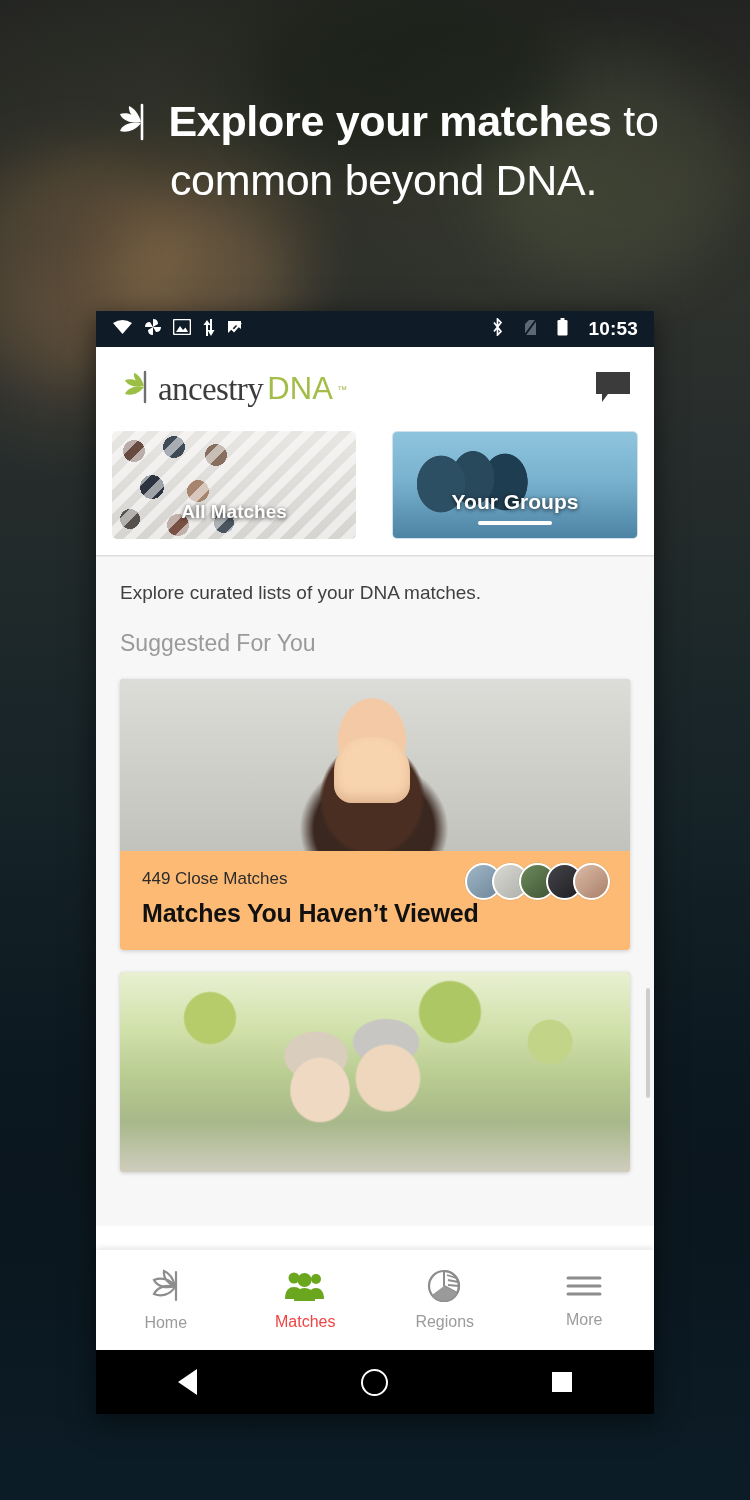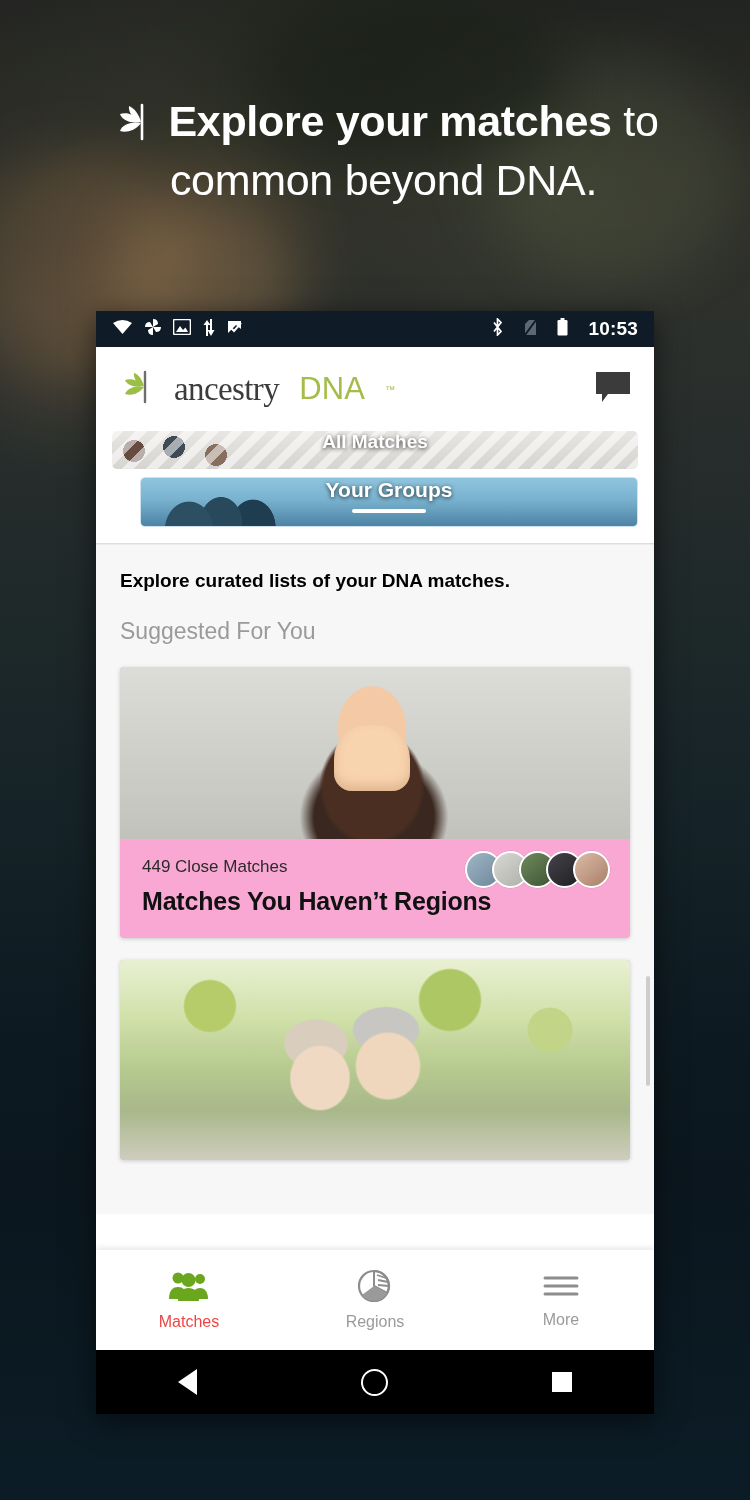--- a/index.html
+++ b/index.html
@@ -53,29 +53,29 @@
   }
   .sb-left{ display:flex; align-items:center; gap:11px; }
   .sb-right{ margin-left:auto; display:flex; align-items:center; gap:20px; }
   .sb-time{ font-size:19px; font-weight:700; letter-spacing:.2px; }
 
   
   #appheader{
     height:84px; background:#fff; display:flex; align-items:center;
     padding:0 22px; position:relative;
   }
-  #logo{ display:flex; align-items:center; gap:20px; }
+  #logo{ display:flex; align-items:center; gap:4px; }
   #logo .word1{ font-family:"Liberation Serif", serif; font-size:33px; color:#3c3c3c; letter-spacing:-.6px; }
   #logo .word2{ font-size:31px; color:#a4bd4a; font-weight:400; letter-spacing:.2px; }
   #logo .tm{ font-size:10px; color:#a4bd4a; vertical-align:super; }
   #msg-btn{ margin-left:auto; }
 
   
   #tabs{
-    display:flex; gap:8px; padding:0 16px 16px 16px; background:#fff;flex-direction:column;
+    display:flex; gap:8px; padding:0 16px 16px 16px; background:#fff;
   }
   .tabcard{
     flex:1; height:108px; border-radius:5px; position:relative; overflow:hidden;
     display:flex; align-items:flex-end; justify-content:center;
     cursor:pointer;
   }
   .tabcard .tlabel{
     position:relative; z-index:3; color:#fff; font-weight:700; font-size:19px;
     text-shadow:0 1px 4px rgba(0,0,0,.75); padding-bottom:16px; text-align:center;
   }
@@ -117,25 +117,25 @@
       radial-gradient(ellipse 40px 22px at 30px 30px, rgba(240,200,160,.9), transparent 70%),
       radial-gradient(ellipse 44px 24px at 112px 26px, rgba(235,190,150,.85), transparent 70%),
       radial-gradient(ellipse 46px 26px at 70px 86px, rgba(238,196,156,.8), transparent 70%),
       linear-gradient(135deg,#c87a33 0%,#8a5526 35%,#3e2e24 70%,#241c18 100%);
   }
 
   #hdr-shadow{ height:3px; background:linear-gradient(180deg,rgba(0,0,0,.16),rgba(0,0,0,0)); }
 
   
   #content{ background:#f7f7f7; height:668px; position:relative; overflow:hidden; }
-  #subhead{ font-size:19px; color:#000000; padding:24px 24px 0 24px;font-weight:bold; }
+  #subhead{ font-size:19px; color:#404040; padding:24px 24px 0 24px; }
   #section-title{ font-size:23px; color:#9a9a9a; padding:26px 24px 0 24px; }
 
   .card{
-    margin:22px 24px 0 24px; background:#f9a8d4; border-radius:4px; overflow:hidden;
+    margin:22px 24px 0 24px; background:#fdba74; border-radius:4px; overflow:hidden;
     box-shadow:0 1px 4px rgba(0,0,0,.18);
   }
   .card-photo{ height:172px; position:relative; }
   .photo-shy{
     position:absolute; inset:0;
     background:
       radial-gradient(ellipse 56px 70px at 252px 62px, #f3c9a6 60%, transparent 62%),
       radial-gradient(ellipse 88px 96px at 252px 120px, #4a2e22 55%, transparent 60%),
       radial-gradient(ellipse 120px 110px at 254px 150px, #3a2820 50%, transparent 62%),
       linear-gradient(180deg,#dcdcd8 0%,#d2d2cd 40%,#c9c9c4 75%,#c2c2bd 100%);
@@ -325,34 +325,47 @@
       </div>
       <div class="card-body">
         <div class="avatars">
           <div class="av" style="background:linear-gradient(140deg,#9fb6c6,#6e8799)"></div>
           <div class="av" style="background:linear-gradient(140deg,#d8d8d4,#b0b0aa)"></div>
           <div class="av" style="background:linear-gradient(140deg,#6f8a5c,#3d5434)"></div>
           <div class="av" style="background:linear-gradient(140deg,#44444a,#1e1e22)"></div>
           <div class="av" style="background:linear-gradient(140deg,#dcbba6,#a87f69)"></div>
         </div>
         <div class="card-meta">449 Close Matches</div>
-        <div class="card-title">Matches You Haven’t Regions</div>
+        <div class="card-title">Matches You Haven’t Viewed</div>
       </div>
     </div>
 
     <div class="card">
       <div class="card-photo" style="height:200px">
         <div class="photo-couple"></div>
       </div>
     </div>
 
     <div id="scrollbar"></div>
   </div>
 
   <div id="bottomnav">
+    <div class="navitem">
+      <span>
+        <svg width="40" height="36" viewBox="0 0 40 36">
+          <g fill="none" stroke="#8d8d8d" stroke-width="2.2" stroke-linecap="round">
+            <path d="M30 4 L30 32"></path>
+            <path d="M29 18 C24 11, 15 9, 8 12 C11 18, 19 21, 29 18 Z"></path>
+            <path d="M29 19 C24 27, 15 29, 8 26 C11 20, 19 16, 29 19 Z"></path>
+            <path d="M29 18 C27 10, 23 5, 18 3 C17 9, 21 15, 29 18 Z"></path>
+          </g>
+        </svg>
+      </span>
+      <span class="nlabel">Home</span>
+    </div>
     <div class="navitem active">
       <span>
         <svg width="40" height="34" viewBox="0 0 40 34">
           <g fill="#6aa61e">
             <circle cx="9" cy="9" r="5.5"></circle>
               <path d="M0 30 C0 21, 4 18, 9 18 C14 18, 18 21, 18 30 Z"></path>
             <circle cx="31" cy="10" r="5"></circle>
               <path d="M23 30 C23 22, 27 19, 31 19 C35 19, 39 22, 39 30 Z"></path>
             <circle cx="19.5" cy="11" r="7"></circle>
               <path d="M9 32 C9 22, 14 19, 19.5 19 C25 19, 30 22, 30 32 Z"></path>

